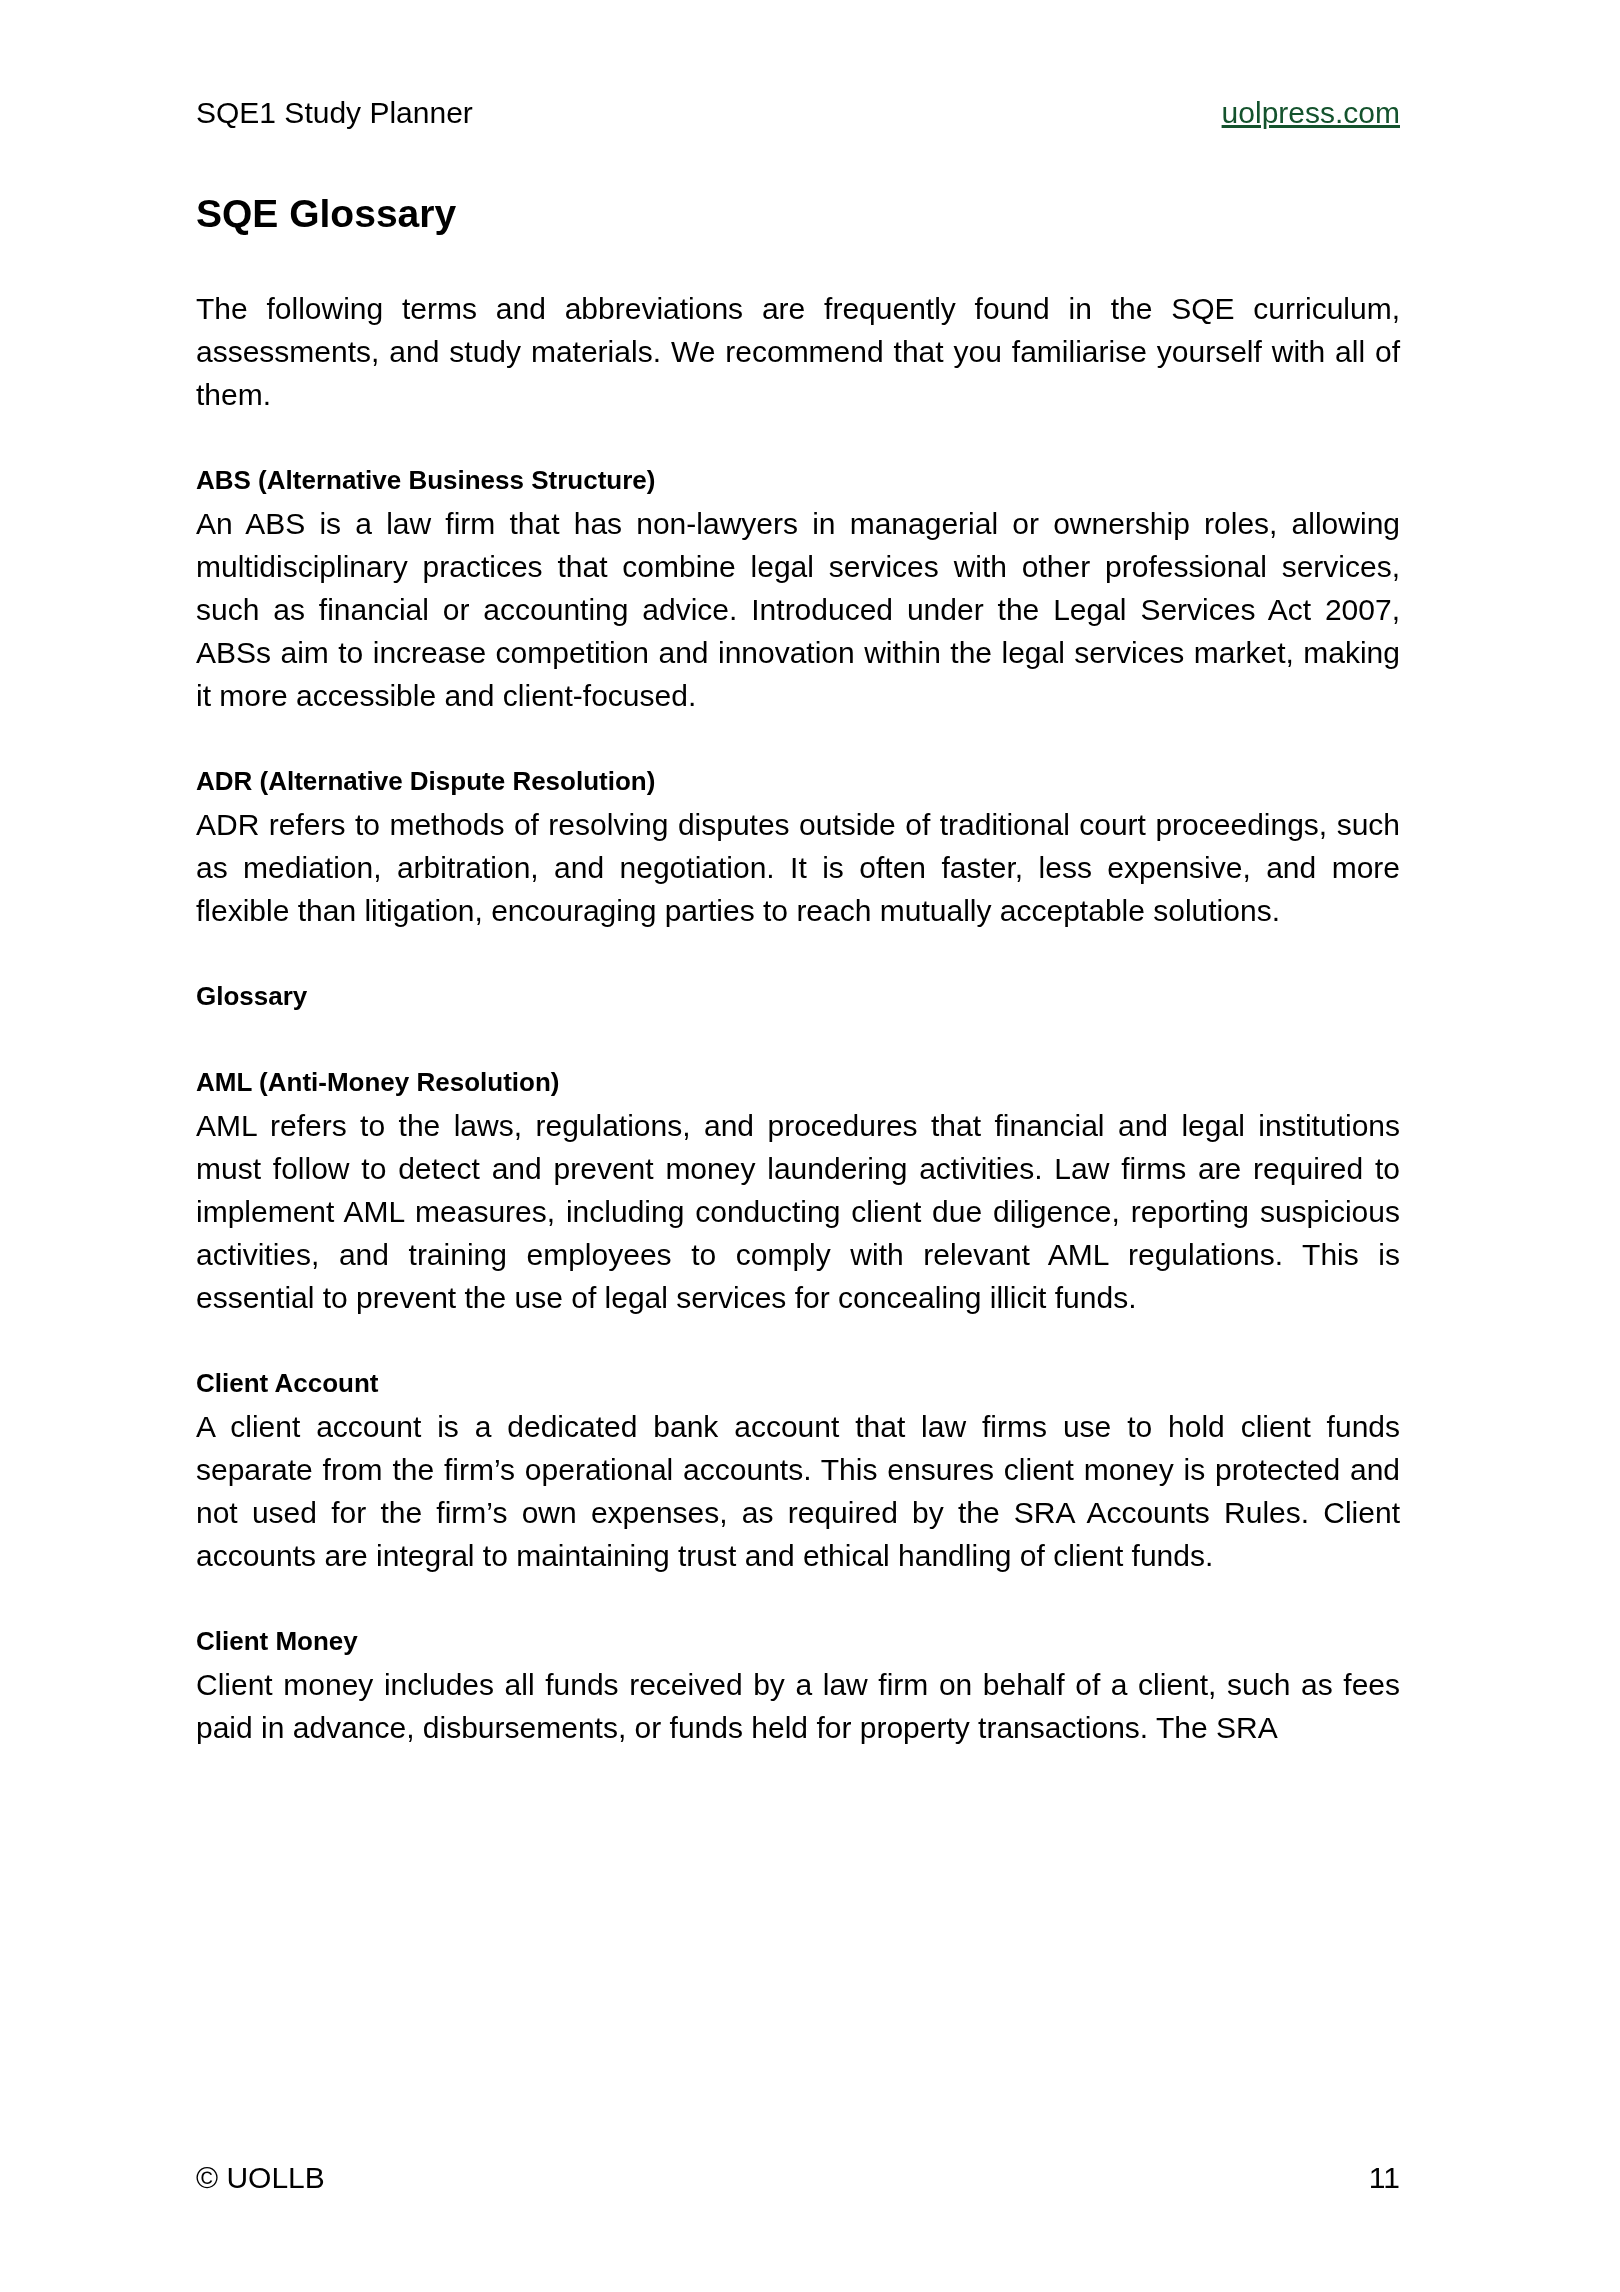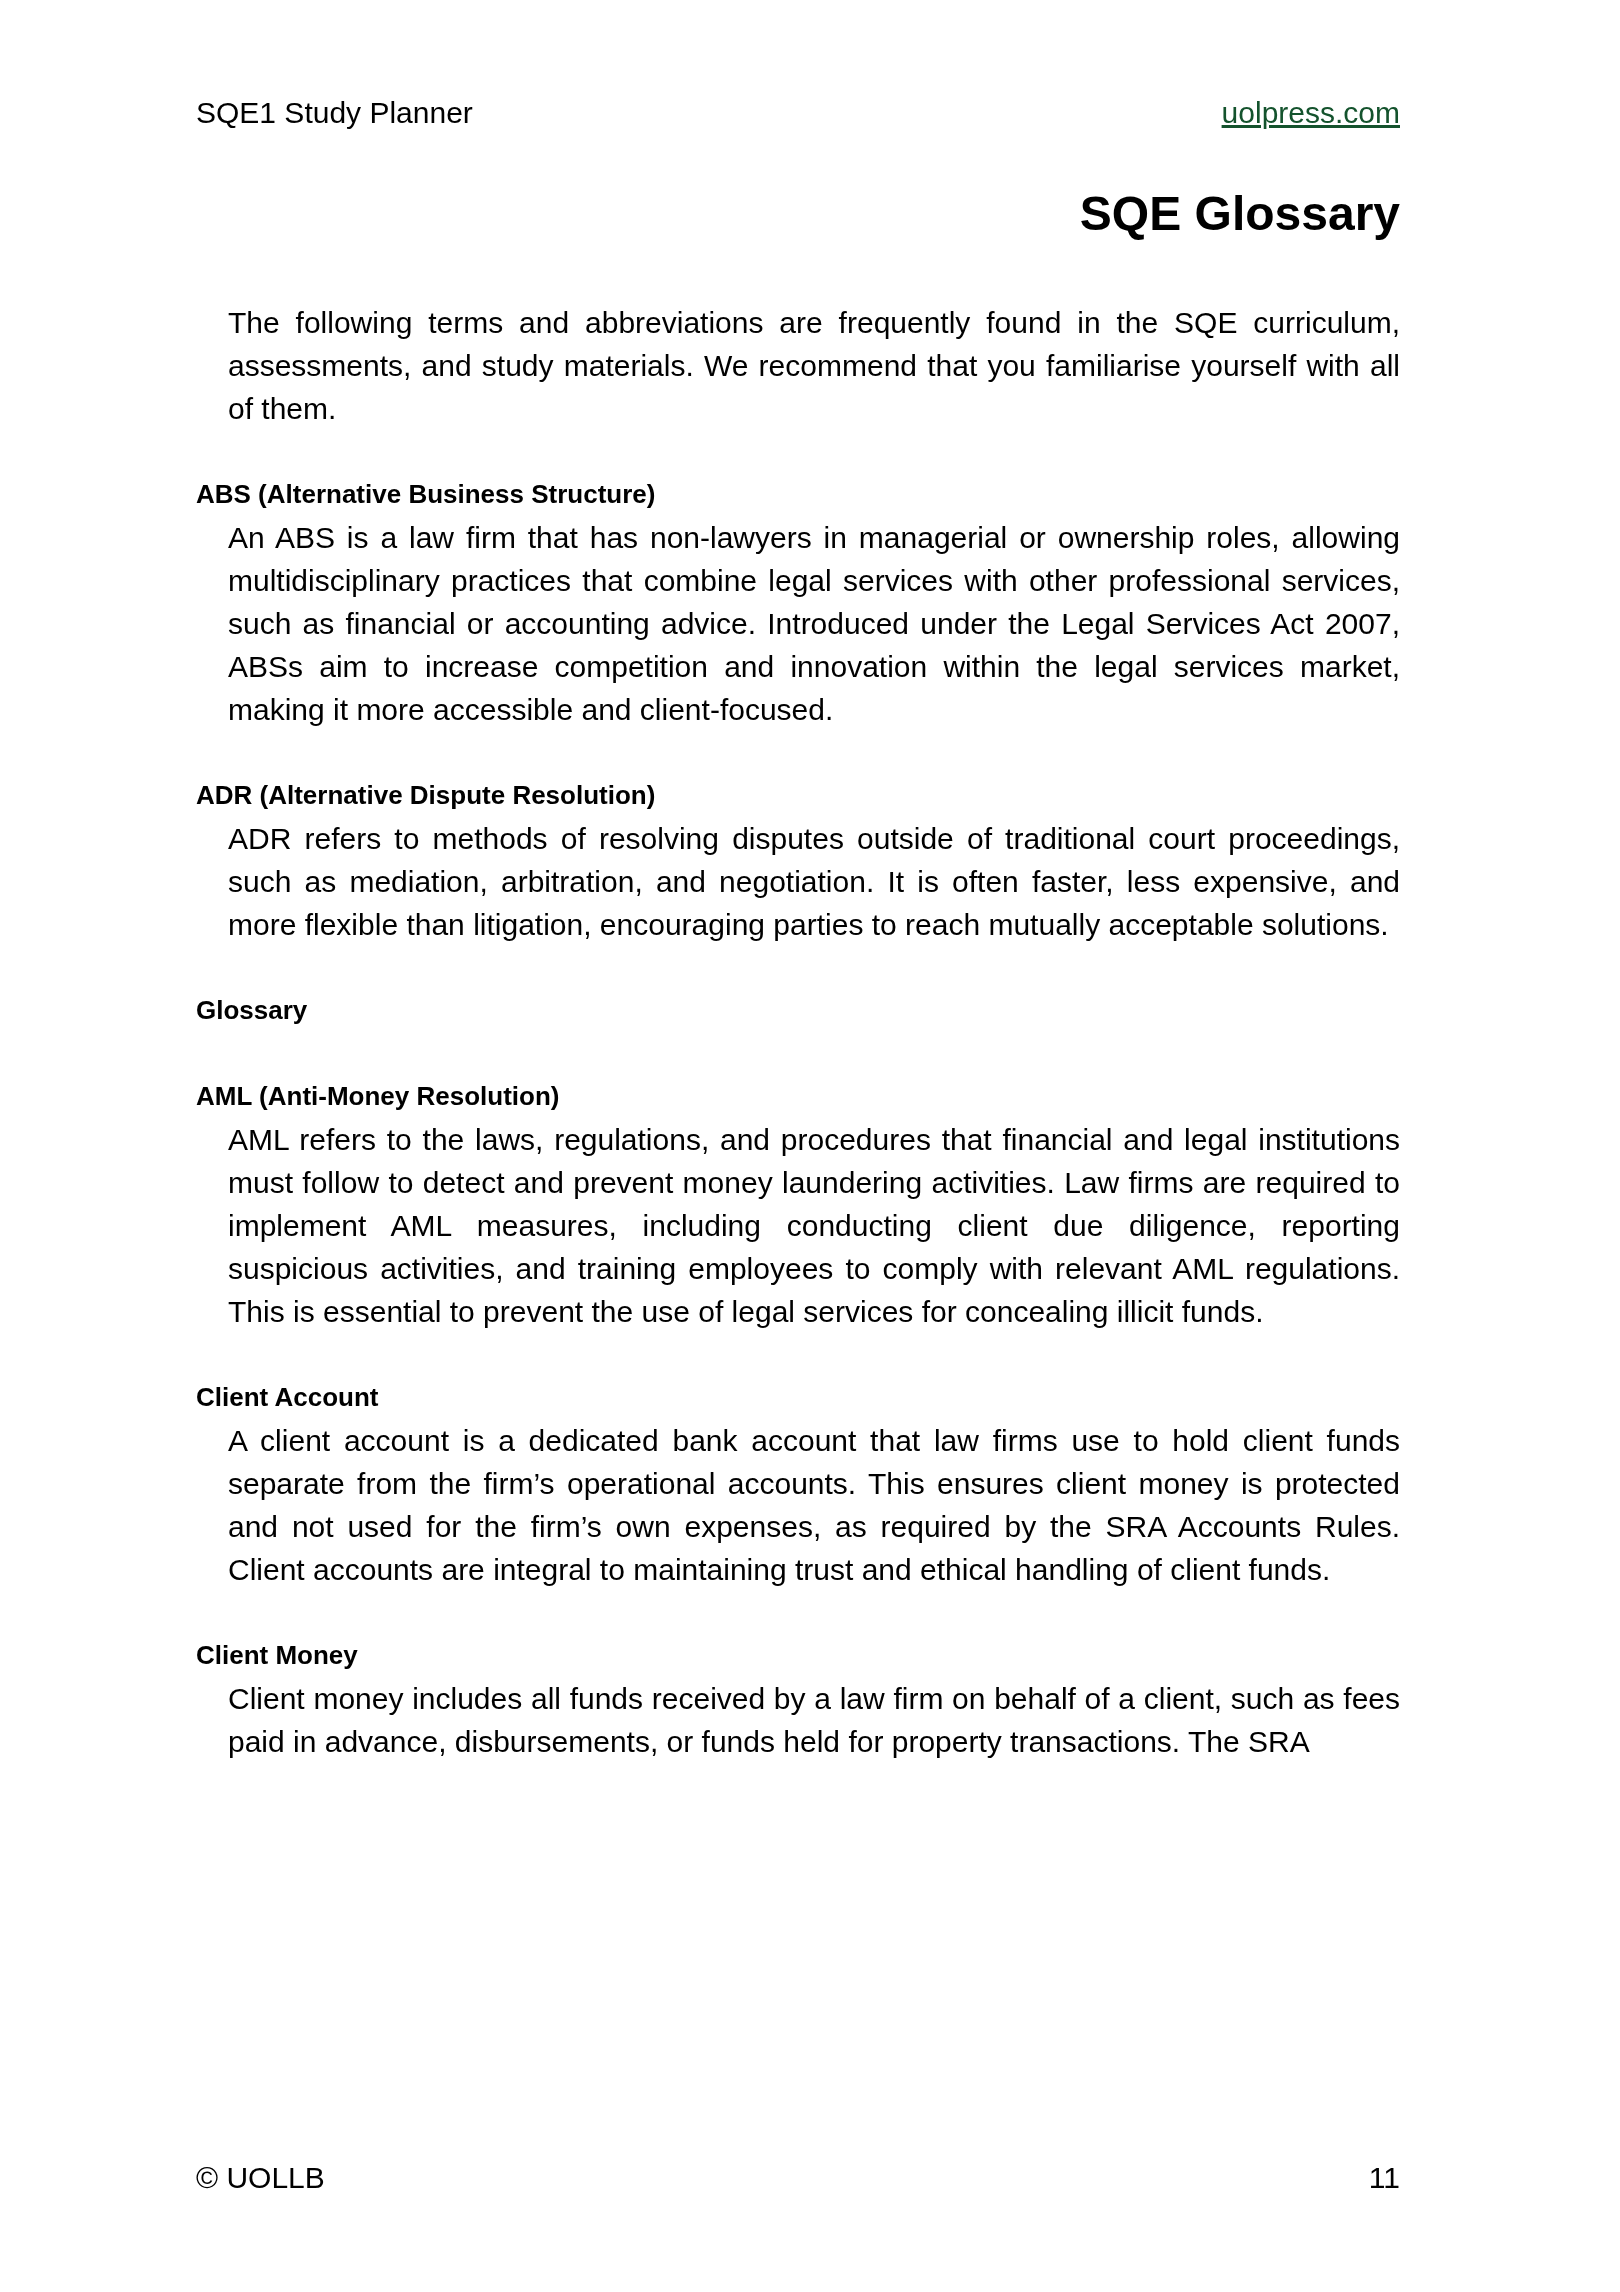--- a/index.html
+++ b/index.html
@@ -29,31 +29,30 @@
     text-decoration: underline;
     cursor: pointer;
   }
   .content {
     position: absolute;
     left: 196px;
     right: 196px;
     top: 192px;
   }
   .doc-title {
-    text-align: right;
+    text-align: left;
     font-weight: bold;
-    font-size: 48px;
+    font-size: 39px;
     line-height: 44px;
-    margin-bottom: 65px;
+    margin-bottom: 51px;
   }
   .intro, .definition {
     font-size: 30px;
     line-height: 43px;
     text-align: justify;
-    margin-left: 32px;
   }
   .entry { margin-top: 43px; }
   .term {
     font-size: 26px;
     line-height: 43px;
     font-weight: bold;
     text-align: left;
   }
   .footer {
     position: absolute;

